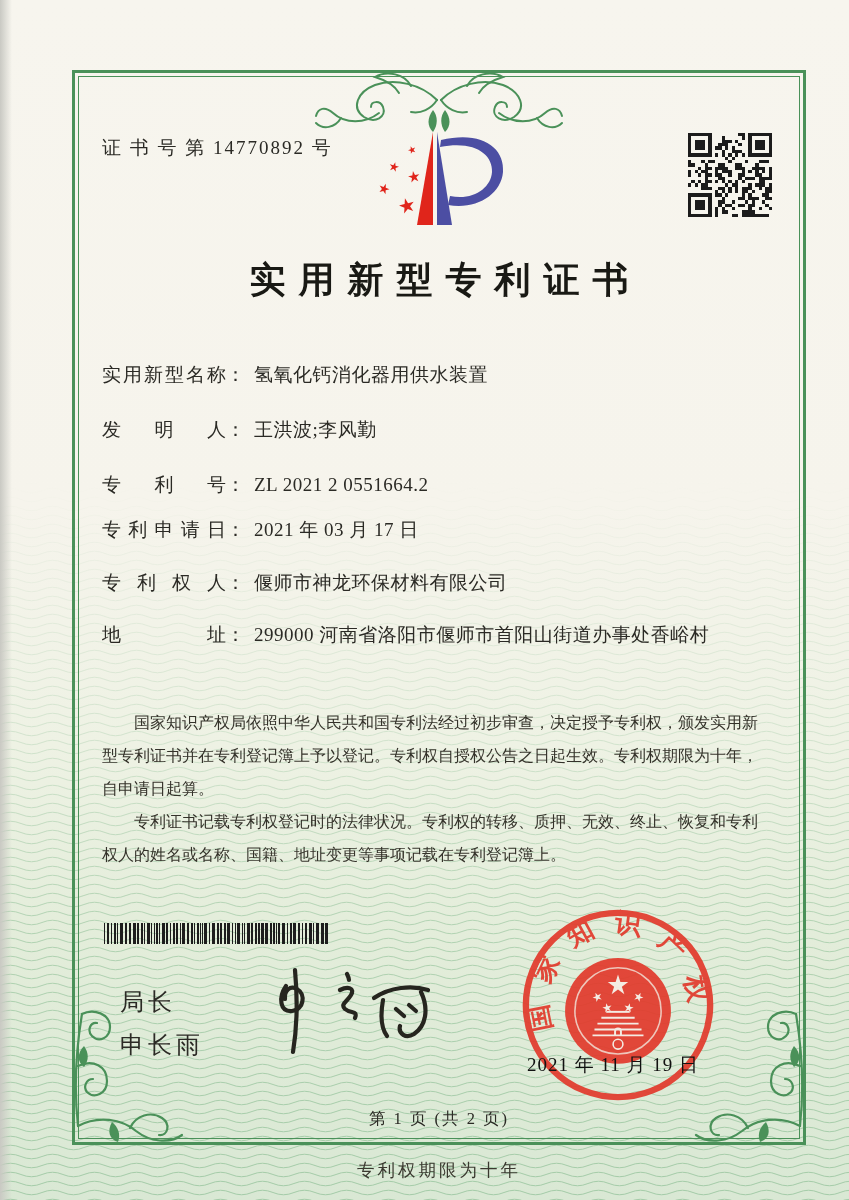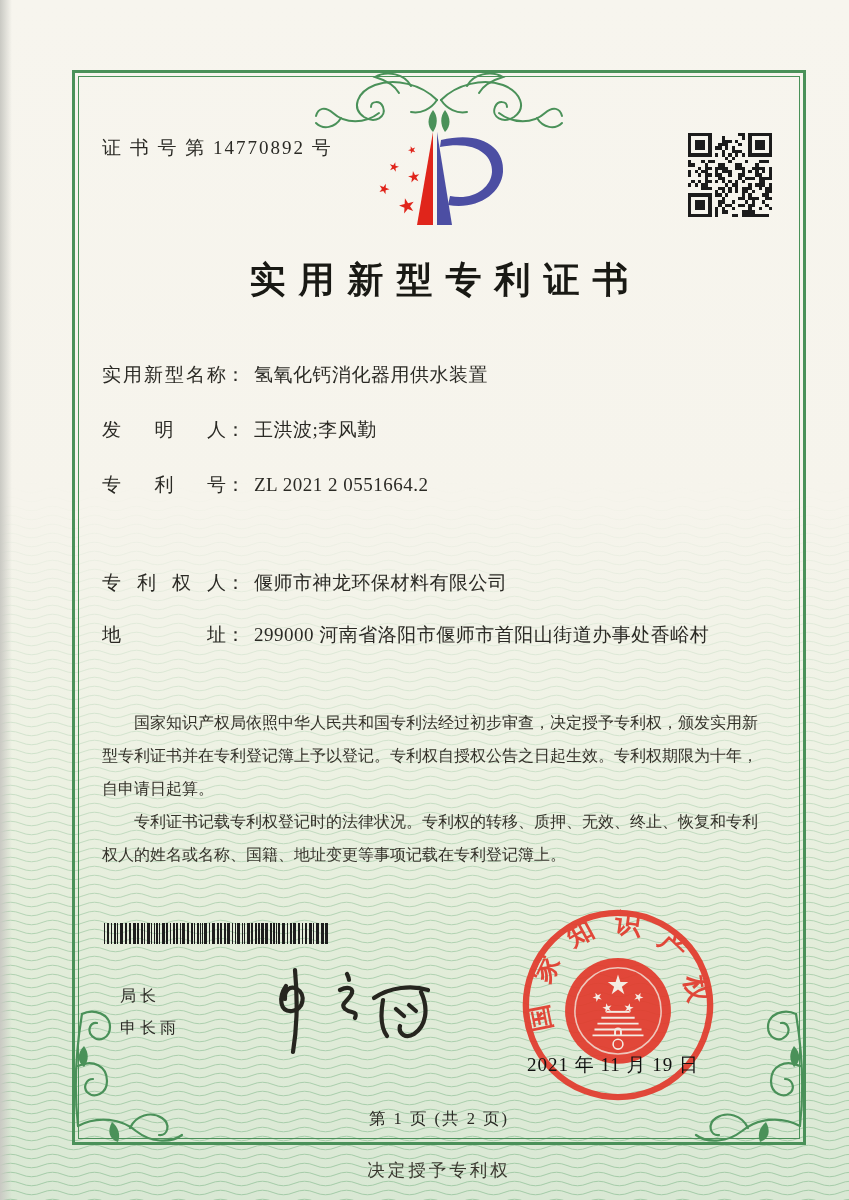--- a/index.html
+++ b/index.html
@@ -25,21 +25,21 @@
     font-size:36px;font-weight:700;letter-spacing:13px;text-indent:13px;color:#191914;}
   .field{position:absolute;left:102px;font-size:19px;white-space:nowrap;}
   .flabel{display:inline-block;width:124px;text-align:justify;text-align-last:justify;}
   .fcolon{display:inline-block;margin-right:9px;}
   .fvalue{letter-spacing:.5px;}
   .grant-right{position:absolute;left:334px;top:0;}
   .body-text{position:absolute;left:102px;top:706px;width:656px;font-size:16px;
     line-height:33px;text-align:justify;color:#34322a;}
   .body-text p{margin:0;text-indent:2em;}
   .barcode{position:absolute;left:104px;top:923px;}
-  .issuer{position:absolute;left:120px;top:986px;font-size:16px;letter-spacing:4px;}
+  .issuer{position:absolute;left:120px;top:986px;font-size:24px;letter-spacing:4px;}
   .issuer div{margin-bottom:11px;}
   .signature{position:absolute;left:252px;top:964px;}
   .seal{position:absolute;left:520px;top:907px;opacity:.92;}
   .seal-date{position:absolute;left:527px;top:1052px;font-size:19px;letter-spacing:1px;color:#111;}
   .pageno{position:absolute;left:72px;top:1108px;width:734px;text-align:center;font-size:16.5px;letter-spacing:2px;}
   .backnote{position:absolute;left:72px;top:1158px;width:734px;text-align:center;
     font-size:17.5px;letter-spacing:3px;color:#3a382f;}
 </style>
 </head>
 <body>
@@ -420,20 +420,23 @@
 
   <div class="field" style="top:362px">
     <span class="flabel">实用新型名称</span><span class="fcolon">：</span><span class="fvalue">氢氧化钙消化器用供水装置</span>
   </div>
   <div class="field" style="top:417px">
     <span class="flabel">发明人</span><span class="fcolon">：</span><span class="fvalue">王洪波;李风勤</span>
   </div>
   <div class="field" style="top:472px">
     <span class="flabel">专利号</span><span class="fcolon">：</span><span class="fvalue">ZL 2021 2 0551664.2</span>
   </div>
+  <div class="field" style="top:517px">
+    <span class="flabel">专利申请日</span><span class="fcolon">：</span><span class="fvalue">2021 年 03 月 17 日</span>
+  </div>
   <div class="field" style="top:570px">
     <span class="flabel">专利权人</span><span class="fcolon">：</span><span class="fvalue">偃师市神龙环保材料有限公司</span>
   </div>
   <div class="field" style="top:622px">
     <span class="flabel">地址</span><span class="fcolon">：</span><span class="fvalue">299000 河南省洛阳市偃师市首阳山街道办事处香峪村</span>
   </div>
 
 
   <div class="body-text">
     <p>国家知识产权局依照中华人民共和国专利法经过初步审查，决定授予专利权，颁发实用新型专利证书并在专利登记簿上予以登记。专利权自授权公告之日起生效。专利权期限为十年，自申请日起算。</p>
@@ -551,15 +554,15 @@
         <path d="M-24,19 L24,19"></path>
         <path d="M-26,25 L26,25"></path>
         <path d="M-3,25 L-3,21 A3,3 0 0 1 3,21 L3,25"></path>
         <circle cx="0" cy="34" r="5" stroke-width="1.6"></circle>
       </g>
     </g>
   </svg>
   <div class="seal-date">2021 年 11 月 19 日</div>
 
   <div class="pageno">第 1 页 (共 2 页)</div>
-  <div class="backnote">决定授予专利权</div>
+  <div class="backnote">专利权期限为十年</div>
 
 </div>
 
 </body></html>

